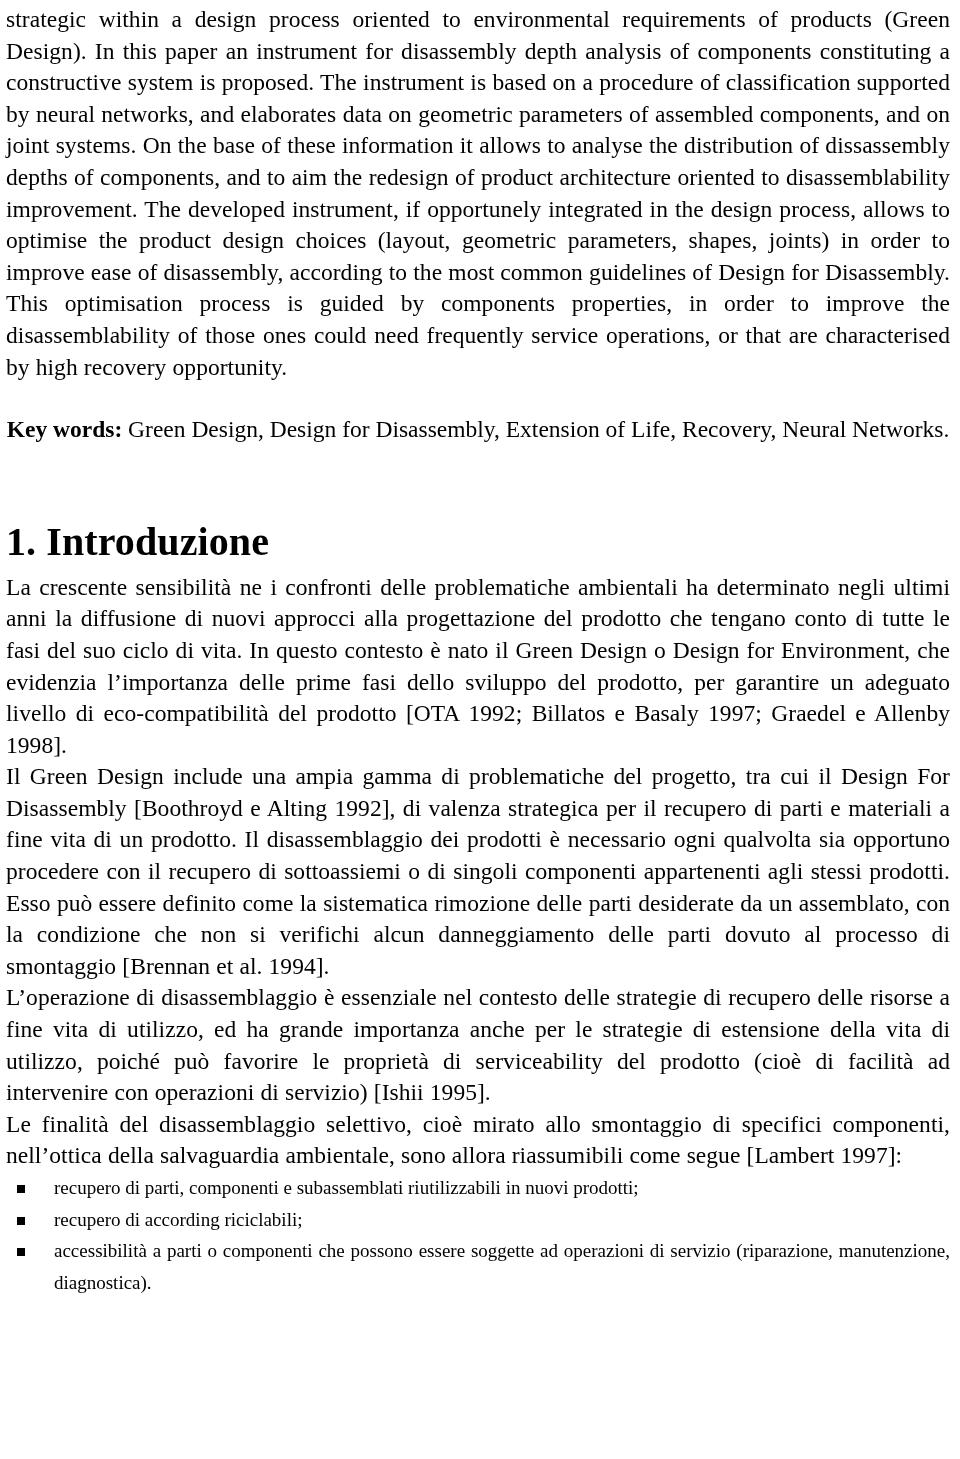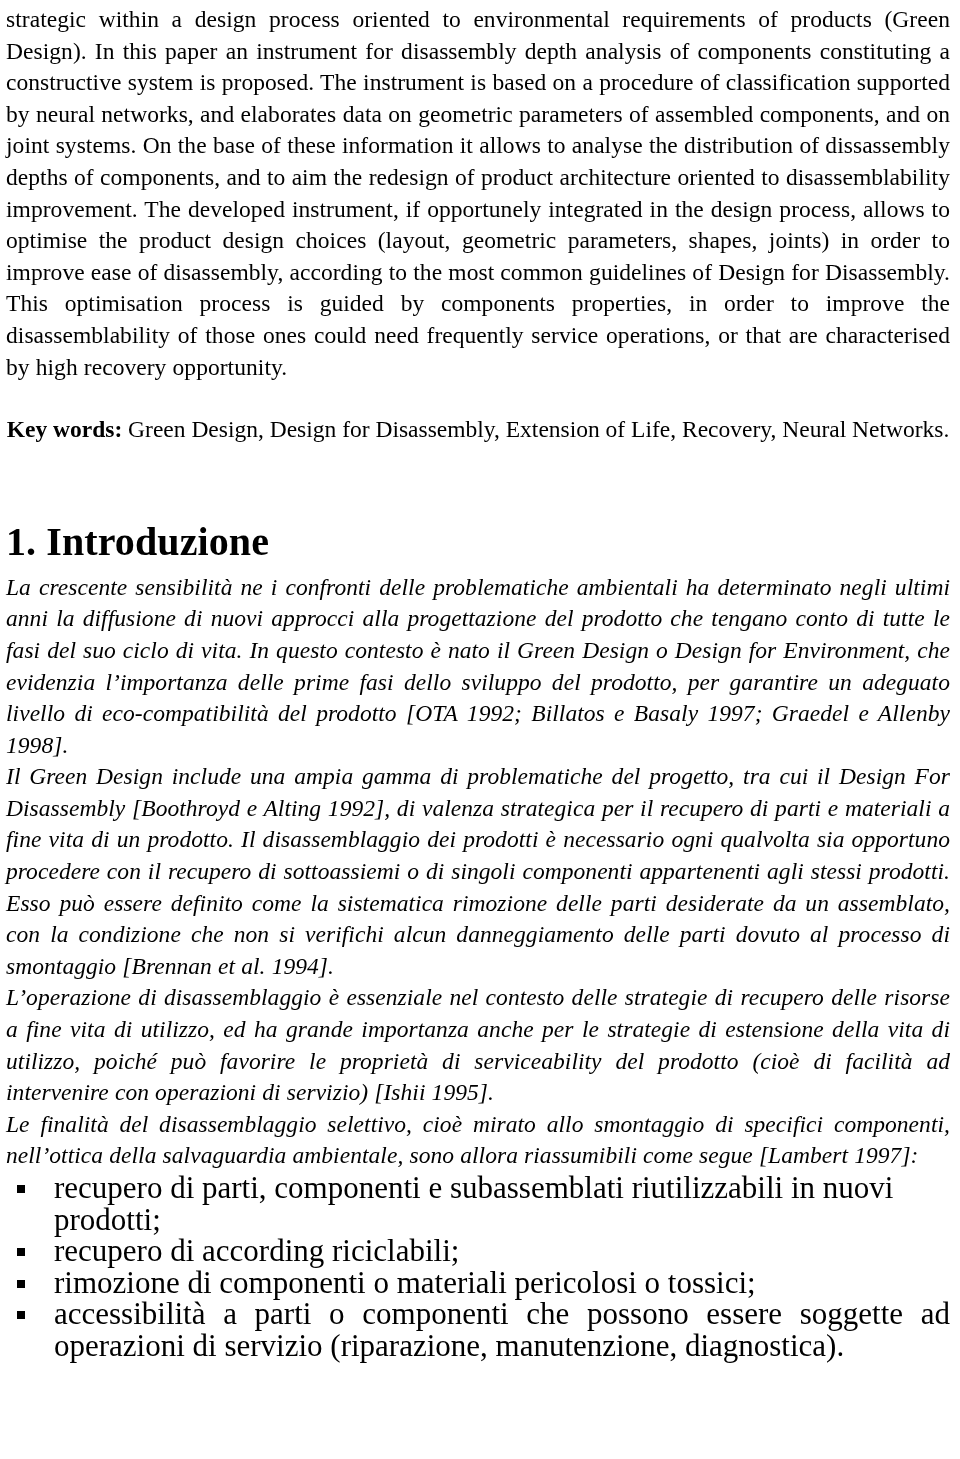--- a/index.html
+++ b/index.html
@@ -50,32 +50,31 @@
     padding-bottom: 8px;
     font-size: 40px;
     line-height: 36px;
     font-weight: bold;
     font-family: "Liberation Serif", "DejaVu Serif", serif;
     text-align: left;
     letter-spacing: 0.1px;
   }
   .intro-block {
     padding-top: 4px;
-    font-style: italic;
   }
   ul.bullets {
     margin: 0;
     padding: 0;
     list-style: none;
   }
   ul.bullets > li {
     position: relative;
     margin: 0;
     padding-left: 48px;
-    font-size: 31px;
+    font-size: 19px;
     line-height: 31.6px;
     text-align: justify;
     text-justify: inter-word;
   }
   ul.bullets > li.single-line {
     text-align: left;
   }
   ul.bullets > li .sq {
     position: absolute;
     left: 11px;
@@ -112,21 +111,20 @@
     <li class="single-line">
       <span class="sq"></span>
       <span>recupero di parti, componenti e subassemblati riutilizzabili in nuovi prodotti;</span>
     </li>
     <li class="single-line">
       <span class="sq"></span>
       <span>recupero di according riciclabili;</span>
     </li>
     <li class="single-line">
       <span class="sq"></span>
-      <span>rimozione di componenti o materiali pericolosi o tossici;</span>
     </li>
     <li>
       <span class="sq"></span>
       <span>accessibilità a parti o componenti che possono essere soggette ad operazioni di servizio (riparazione, manutenzione, diagnostica).</span>
     </li>
   </ul>
 
 </div>
 
 </body></html>

